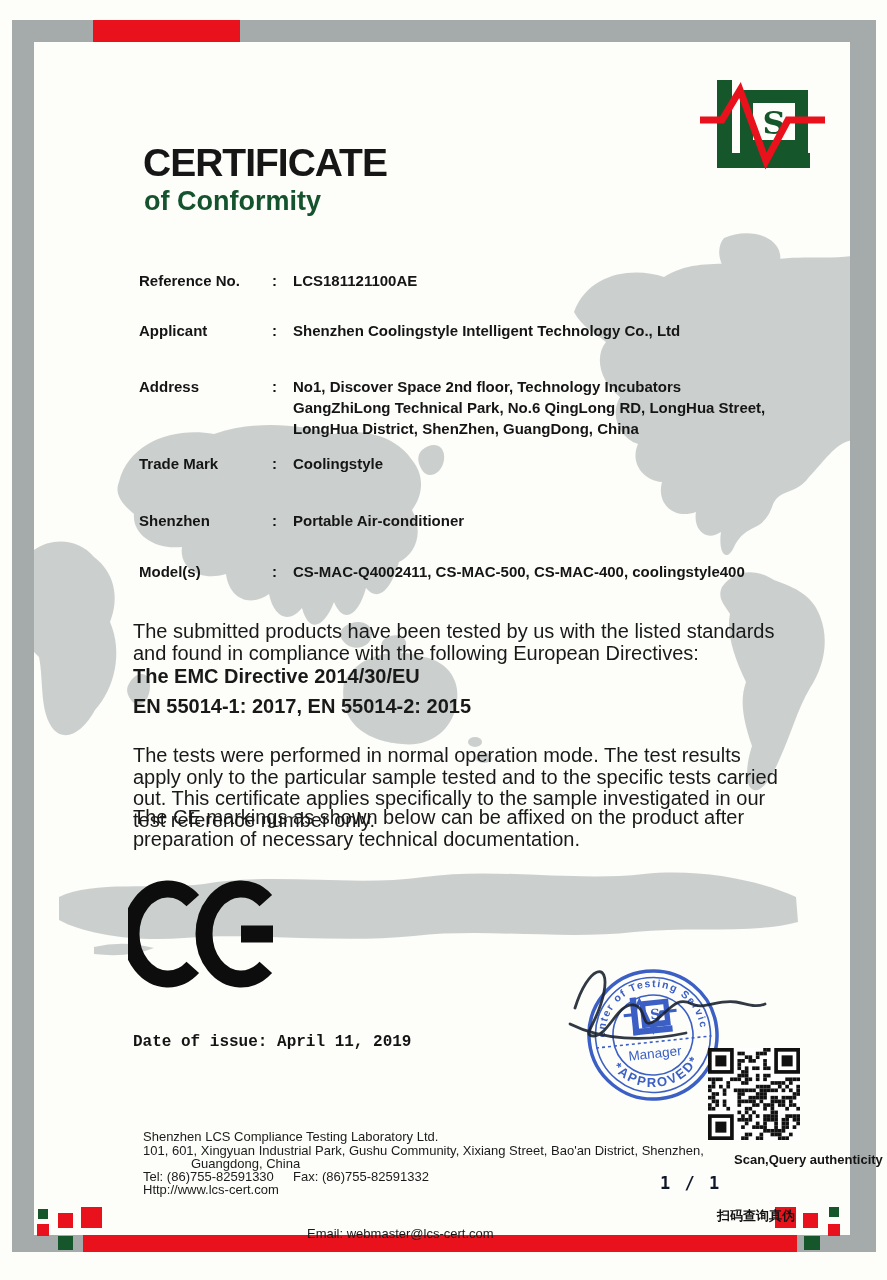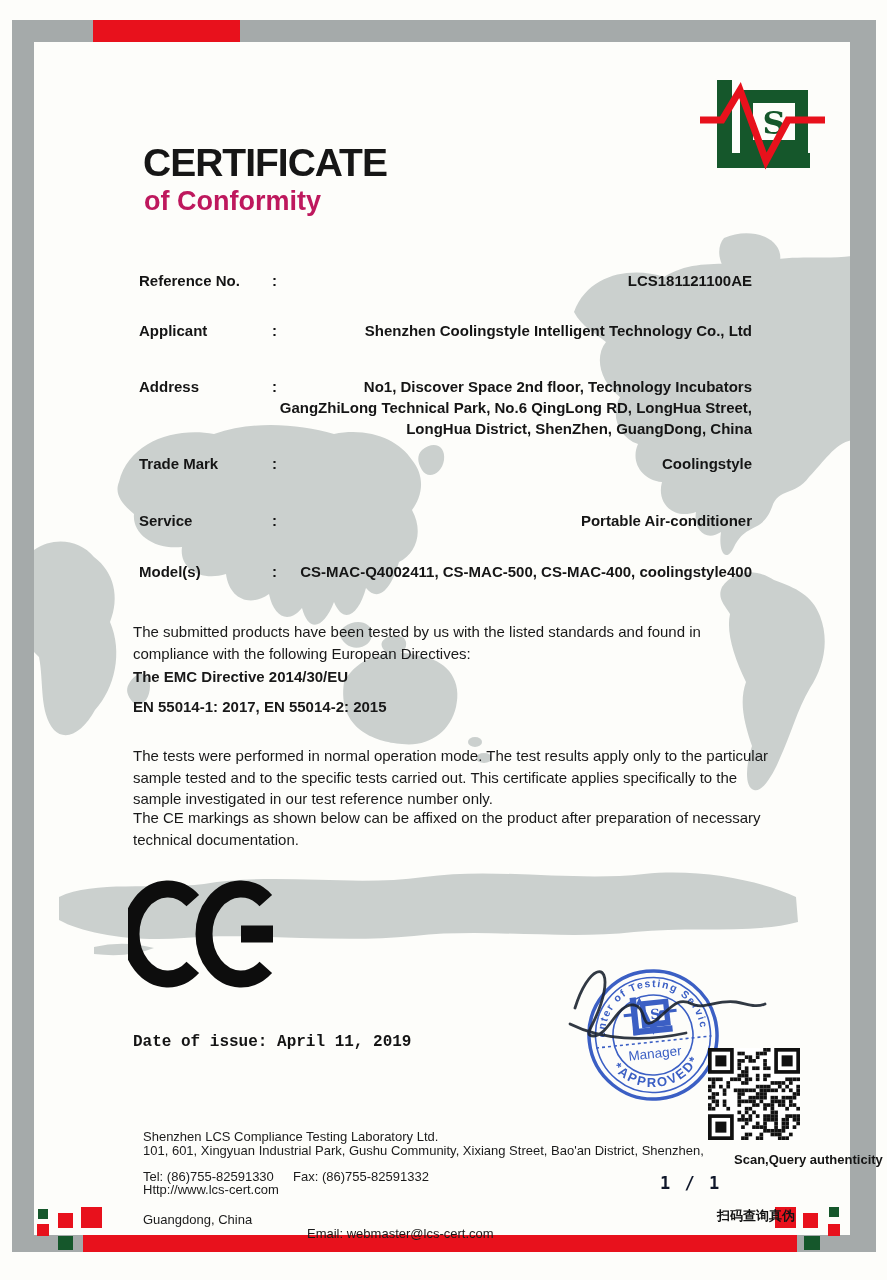--- a/index.html
+++ b/index.html
@@ -7,28 +7,28 @@
         font-family:"Liberation Sans",sans-serif;color:#111;}
   .abs{position:absolute;}
   
   .bar{position:absolute;background:#a5aaaa;}
   .sq{position:absolute;}
   .red{background:#e8111c;}
   .grn{background:#15572b;}
   
   .title-main{position:absolute;left:143px;top:141px;font-size:39px;font-weight:bold;
               letter-spacing:-1px;color:#161616;}
-  .title-sub{position:absolute;left:144px;top:186px;font-size:27px;font-weight:bold;color:#be185d;text-align:right;}
+  .title-sub{position:absolute;left:144px;top:186px;font-size:27px;font-weight:bold;color:#14532d;text-align:right;}
   
   .frow{position:absolute;left:139px;font-size:15px;font-weight:bold;line-height:21px;color:#151515;}
   .flabel{position:absolute;left:0;top:0;white-space:nowrap;}
   .fcolon{position:absolute;left:133px;top:0;}
-  .fvalue{position:absolute;left:128px;top:0;width:485px;text-align:right;}
+  .fvalue{position:absolute;left:154px;top:0;width:485px;}
   
-  .para{position:absolute;left:133px;font-size:15px;line-height:21.5px;color:#191919;width:648px;}
+  .para{position:absolute;left:133px;font-size:20px;line-height:21.5px;color:#191919;width:648px;}
   .bold{font-weight:bold;}
   
   .foot{position:absolute;left:143px;font-size:13px;line-height:13.5px;color:#1b1b1b;white-space:nowrap;}
   .page-ind{position:absolute;left:660px;top:1173px;font-size:17px;font-weight:bold;
             letter-spacing:2px;font-family:"DejaVu Sans Mono","Liberation Mono",monospace;color:#0f172a;}
   .qr-cap{position:absolute;left:694px;width:124px;text-align:center;font-size:13px;
           font-weight:bold;color:#141414;white-space:nowrap;}
   .date-line{position:absolute;left:133px;top:1033px;font-size:16px;font-weight:bold;color:#141414;font-family:Liberation Mono, monospace;}
 </style>
 </head>
@@ -120,21 +120,21 @@
     <span class="flabel">Address</span>
     <span class="fcolon">:</span>
     <span class="fvalue">No1, Discover Space 2nd floor, Technology Incubators GangZhiLong Technical Park, No.6 QingLong RD, LongHua Street, LongHua District, ShenZhen, GuangDong, China</span>
   </div>
   <div class="frow" style="top:453px;">
     <span class="flabel">Trade Mark</span>
     <span class="fcolon">:</span>
     <span class="fvalue">Coolingstyle</span>
   </div>
   <div class="frow" style="top:510px;">
-    <span class="flabel">Service</span>
+    <span class="flabel">Shenzhen</span>
     <span class="fcolon">:</span>
     <span class="fvalue">Portable Air-conditioner</span>
   </div>
   <div class="frow" style="top:561px;">
     <span class="flabel">Model(s)</span>
     <span class="fcolon">:</span>
     <span class="fvalue">CS-MAC-Q4002411, CS-MAC-500, CS-MAC-400, coolingstyle400</span>
   </div>
 
   <div class="para" style="top:621px;width:645px;">The submitted products have been tested by us with the listed standards and found in compliance with the following European Directives:</div>
@@ -407,21 +407,21 @@
         <rect x="19" y="24" width="1" height="1"></rect>
         <rect x="20" y="24" width="1" height="1"></rect>
         <rect x="21" y="24" width="1" height="1"></rect>
       </g>
   </svg>
   <div class="qr-cap" style="top:1191px;margin-top:16px;">扫码查询真伪</div>
   <div class="qr-cap" style="top:1152px;margin-left:40px;">Scan,Query authenticity</div>
 
   <div class="foot" style="top:1130px;">Shenzhen LCS Compliance Testing Laboratory Ltd.</div>
   <div class="foot" style="top:1144px;">101, 601, Xingyuan Industrial Park, Gushu Community, Xixiang Street, Bao'an District, Shenzhen,</div>
-  <div class="foot" style="top:1213px;">Guangdong, China</div>
+  <div class="foot" style="top:1157px;margin-left:48px;">Guangdong, China</div>
   <div class="foot" style="top:1170px;">
     <span>Tel: (86)755-82591330</span>
     <span class="abs" style="left:150px;">Fax: (86)755-82591332</span>
   </div>
   <div class="foot" style="top:1183px;">
     <span>Http://www.lcs-cert.com</span>
     <span class="abs" style="left:164px;margin-top:44px;">Email: webmaster@lcs-cert.com</span>
   </div>
   <div class="page-ind">1 / 1</div>
 

